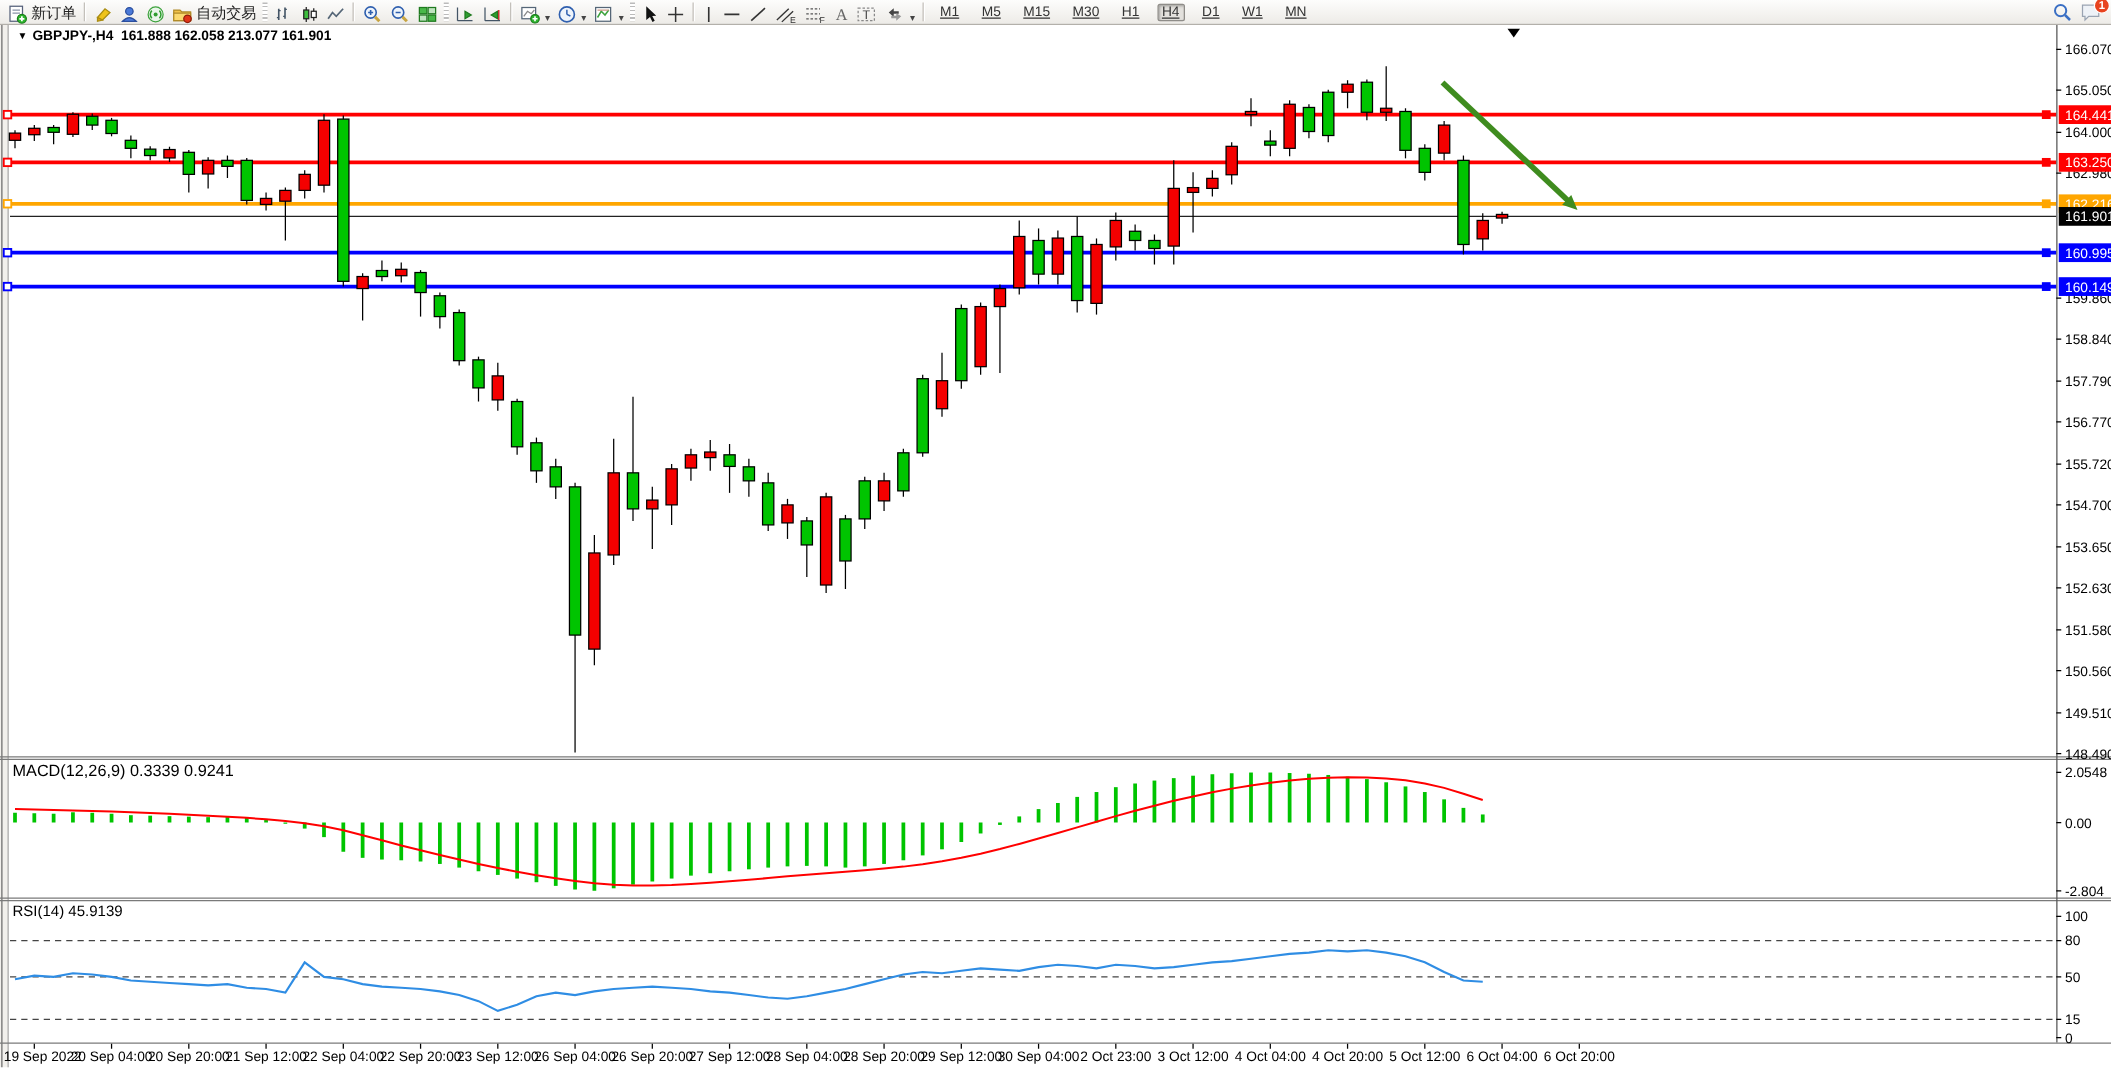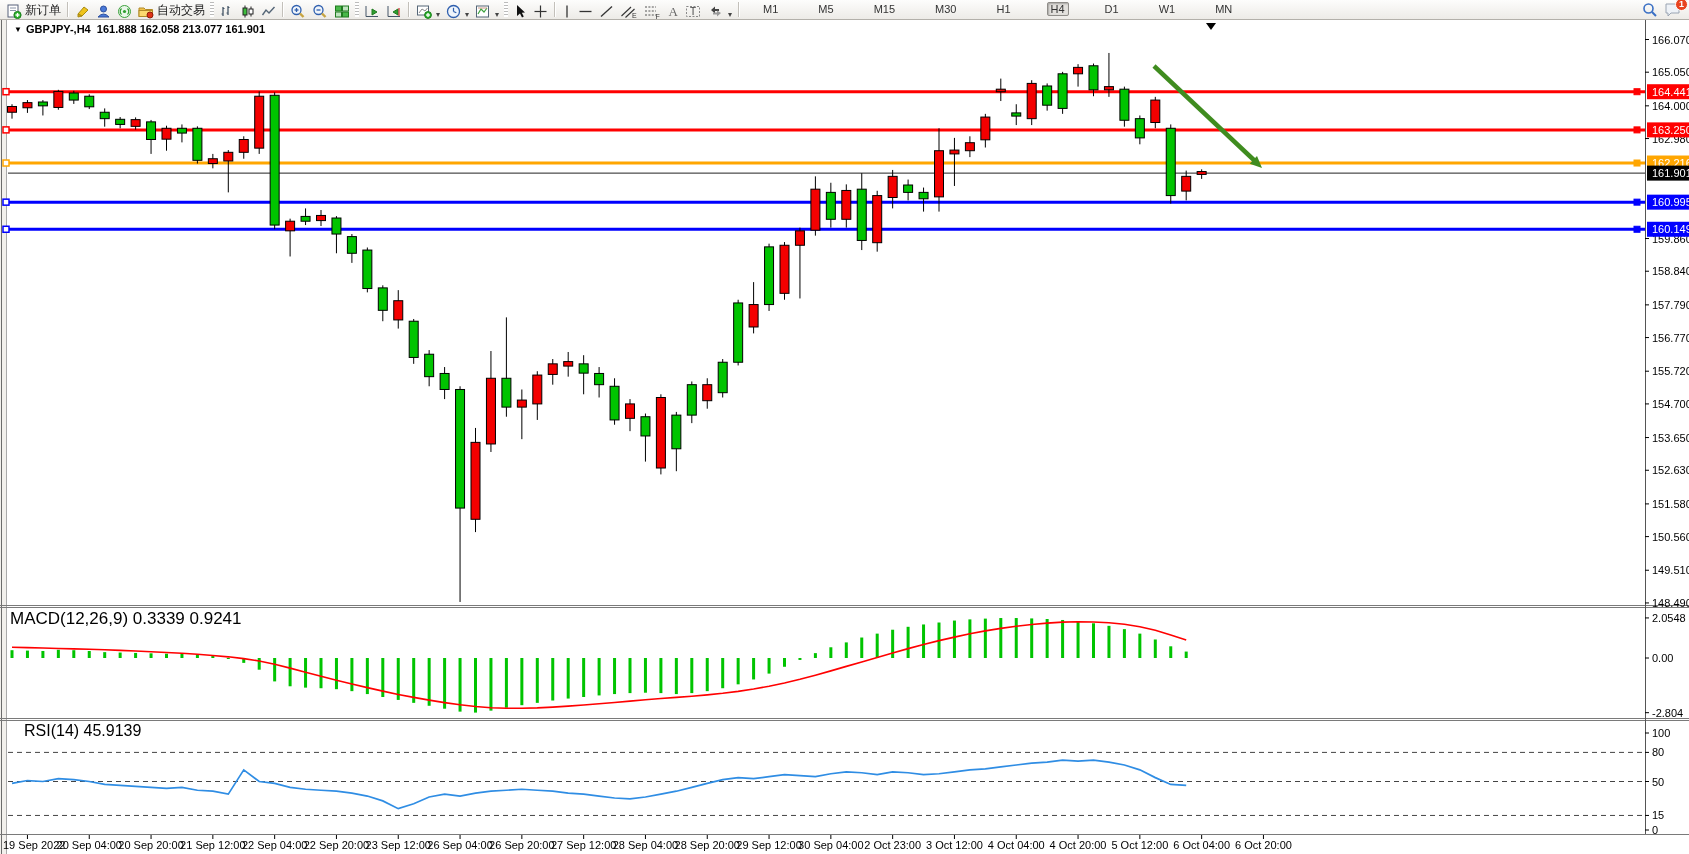--- a/index.html
+++ b/index.html
@@ -3,34 +3,34 @@
 <meta charset="utf-8">
 <style>
   html,body{margin:0;padding:0;background:#fff;width:1689px;height:854px;overflow:hidden;
     font-family:"Liberation Sans",sans-serif;-webkit-font-smoothing:antialiased;}
   .toolbar{position:absolute;top:0;left:0;width:1689px;height:20px;box-sizing:border-box;
     background:linear-gradient(#fdfdfc,#edebe7);border-bottom:1px solid #b3b0aa;
     display:flex;align-items:center;padding:0 3px;font-size:12px;color:#222;z-index:5;}
   .tbtn{height:18px;display:inline-flex;align-items:flex-end;gap:3px;padding:0 3px;cursor:default;}
   .tsep{width:0;height:15px;border-left:1px solid #c3c0ba;border-right:1px solid #fff;margin:0 3px;}
   .grip{width:4px;height:15px;margin:0 2px;background:repeating-linear-gradient(#bbb 0 1px,#fff 1px 3px);}
-  .tf{padding:0 4px;height:15px;line-height:15px;font-size:11px;color:#333;margin:0 16px;}
+  .tf{padding:0 4px;height:15px;line-height:15px;font-size:11px;color:#333;margin:0 5px;text-decoration:underline;}
   .tf.active{background:#e3e1dd;border:1px solid #8f8d89;border-radius:2px;
     box-shadow:inset 1px 1px 2px rgba(0,0,0,.28);padding:0 3px;}
   .caret{font-size:8px;color:#444;margin-left:1px;}
   .right-tools{margin-left:auto;display:flex;align-items:center;gap:6px;padding-right:4px;}
   .badge{position:absolute;top:-4px;right:-6px;background:#e8431f;color:#fff;font-size:9px;
     font-weight:bold;border-radius:7px;min-width:11px;height:11px;line-height:11px;text-align:center;
     border:1px solid #fff;}
   .chat-wrap{position:relative;}
   .overlay{position:absolute;z-index:3;pointer-events:none;white-space:pre;}
   #title-ov{top:23px;left:14px;font-size:11px;font-weight:bold;color:#000;}
   #title-ov .tri{font-size:8px;vertical-align:1px;margin-right:4px;}
-  #macd-ov{top:609px;left:10px;font-size:17px;color:#000;}
-  #rsi-ov{top:722px;left:24px;font-size:16px;color:#000;}
+  #macd-ov{top:609px;left:10px;font-size:13px;color:#000;}
+  #rsi-ov{top:722px;left:10px;font-size:12px;color:#000;}
   svg.chart{position:absolute;top:0;left:0;z-index:1;}
   svg.chart text{font-family:"Liberation Sans",sans-serif;}
   .icon{display:inline-block;vertical-align:middle;}
 </style>
 </head>
 <body>
 
 <div class="toolbar">
   <div class="tbtn">
     <svg class="icon" width="16" height="15">

